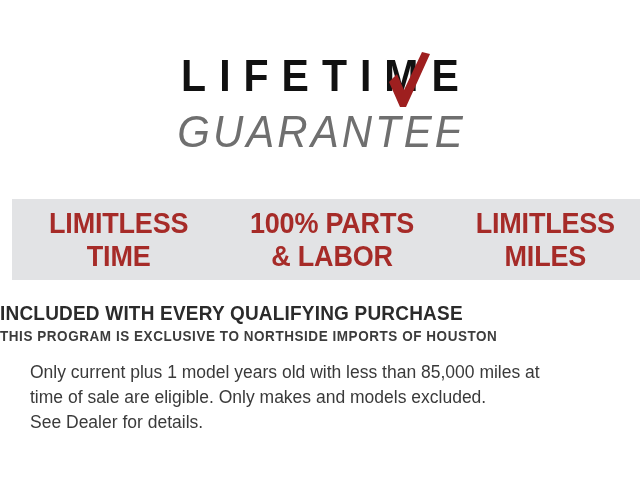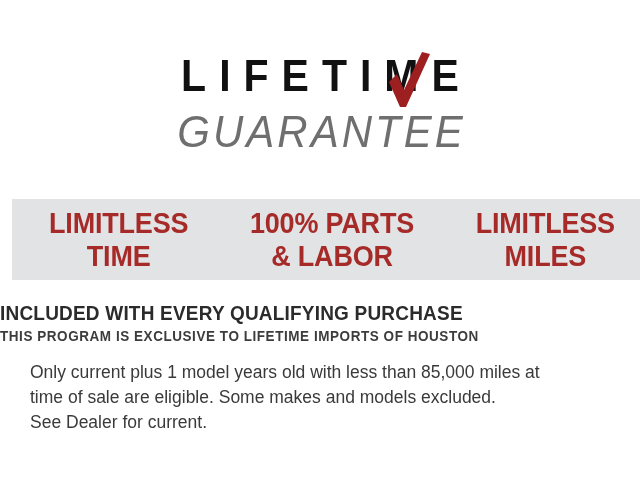--- a/index.html
+++ b/index.html
@@ -170,21 +170,21 @@
       <span class="l2">&amp; LABOR</span>
     </div>
     <div class="feature-col">
       <span>LIMITLESS</span>
       <span class="l2">MILES</span>
     </div>
   </div>
 
   <div class="copy-block">
     <div class="headline">INCLUDED WITH EVERY QUALIFYING PURCHASE</div>
-    <div class="subhead">THIS PROGRAM IS EXCLUSIVE TO LIFETIME IMPORTS OF HOUSTON</div>
+    <div class="subhead">THIS PROGRAM IS EXCLUSIVE TO NORTHSIDE IMPORTS OF HOUSTON</div>
     <div class="fineprint">
       <span class="fp-line">Only current plus 1 model years old with less than 85,000 miles at</span>
-      <span class="fp-line">time of sale are eligible. Some makes and models excluded.</span>
-      <span class="fp-line">See Dealer for current.</span>
+      <span class="fp-line">time of sale are eligible. Only makes and models excluded.</span>
+      <span class="fp-line">See Dealer for details.</span>
     </div>
   </div>
 
 </div>
 
 </body></html>

